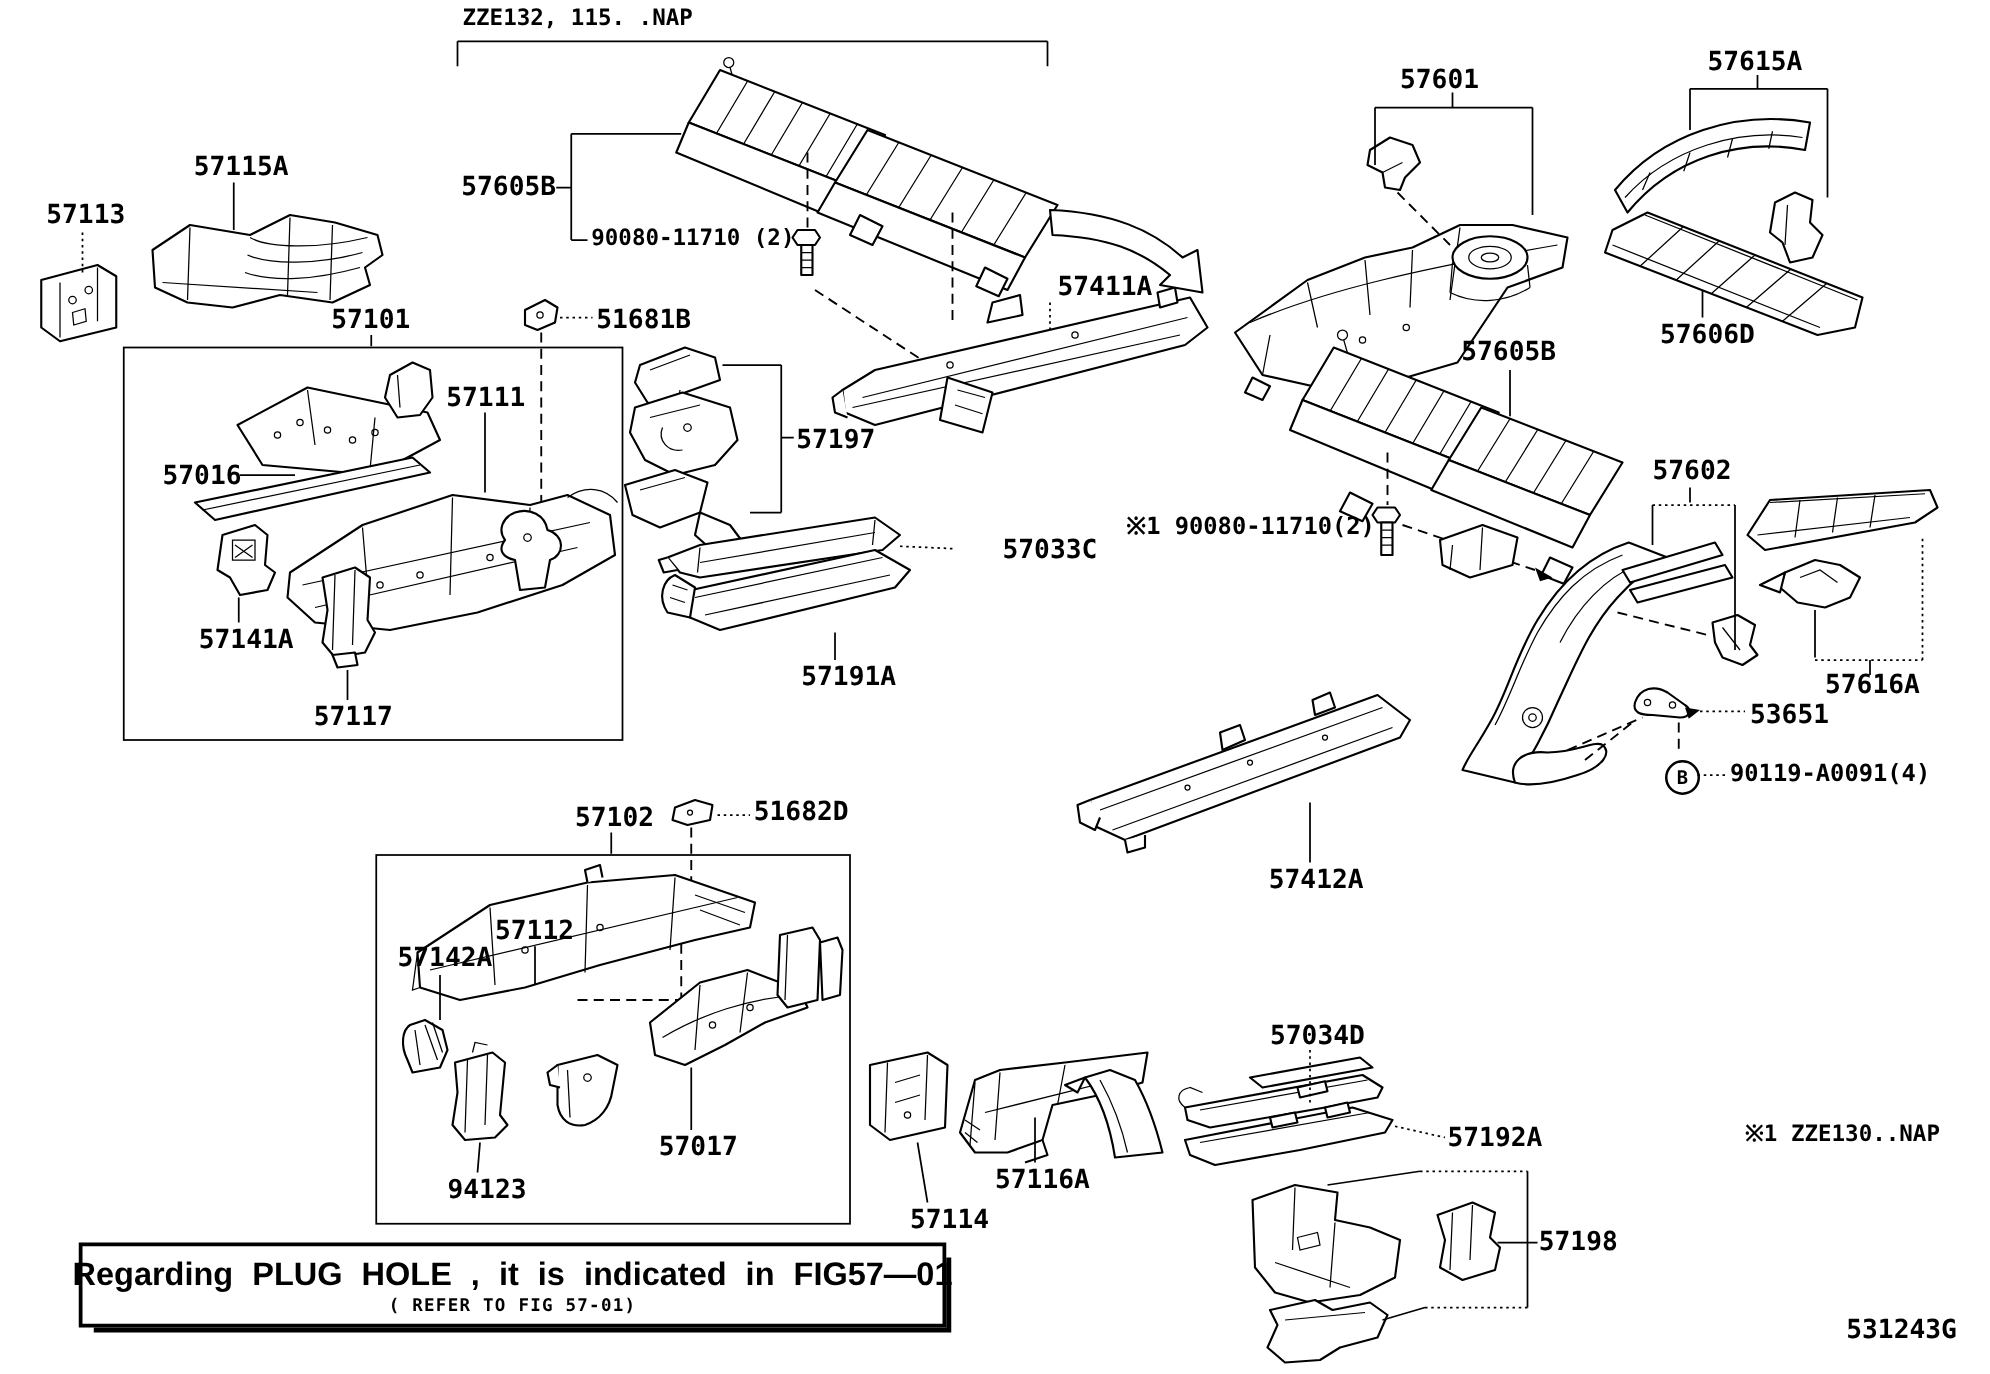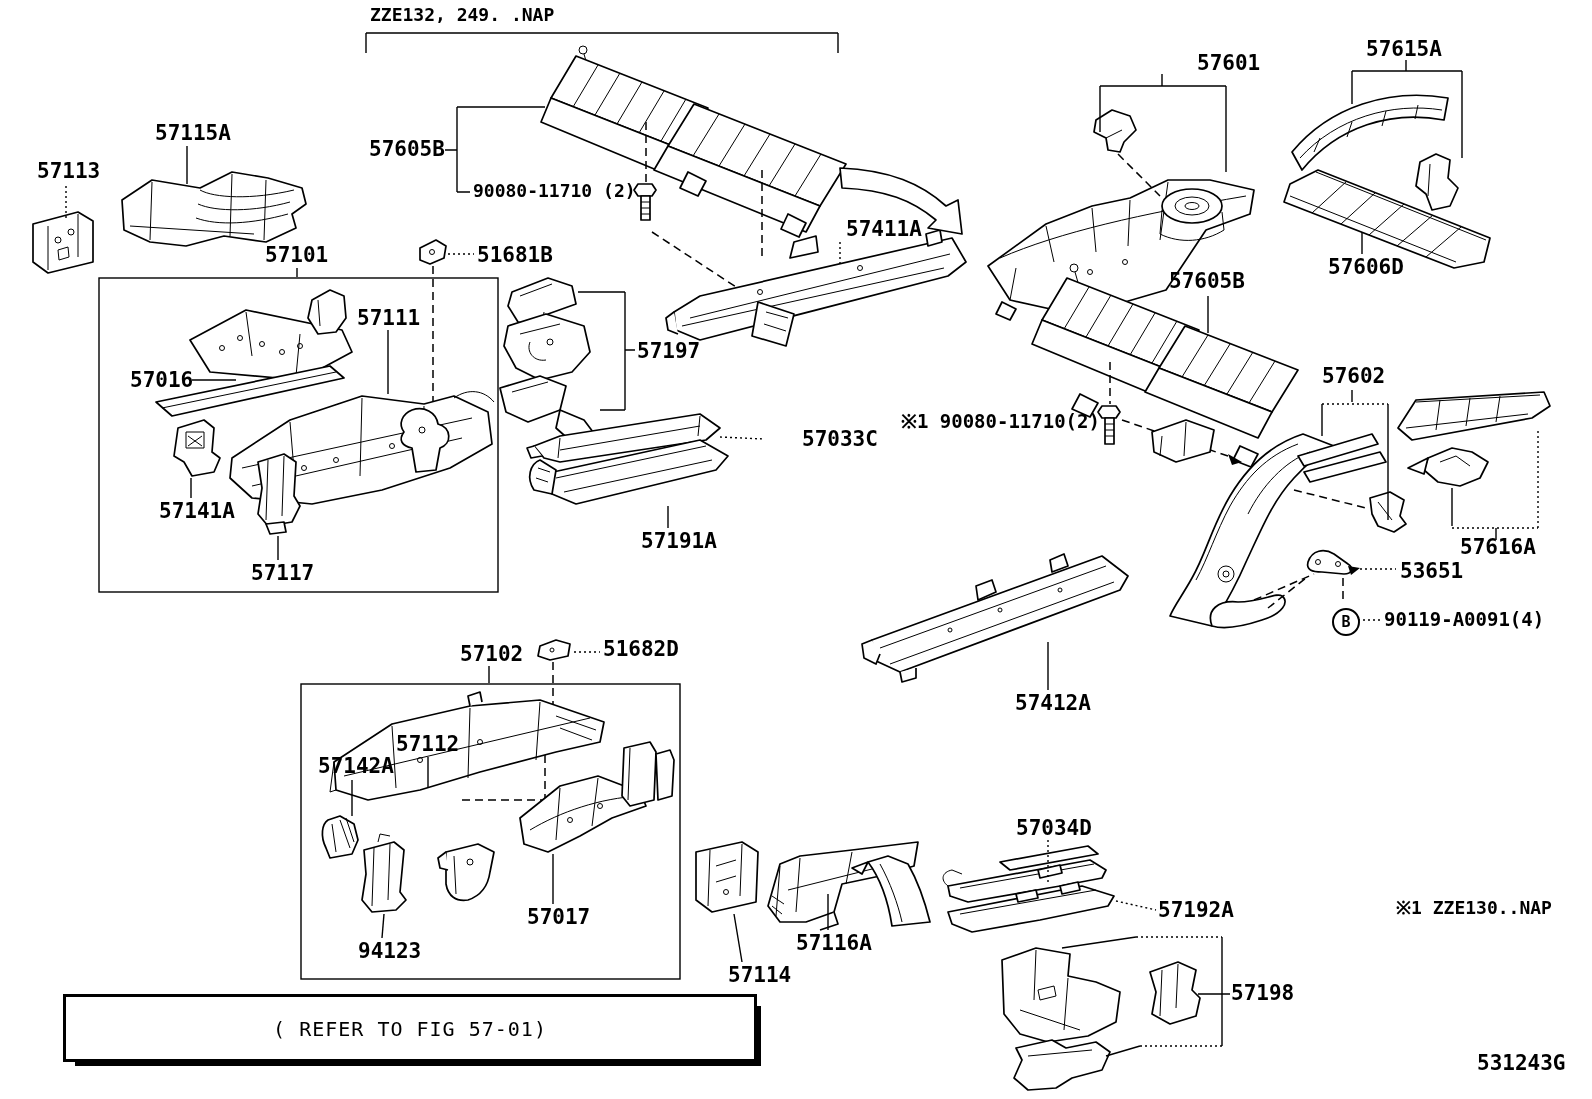--- a/index.html
+++ b/index.html
@@ -12,21 +12,21 @@
   .dot{fill:none;stroke:#000;stroke-width:1.4;stroke-dasharray:2 3;}
   .dash{fill:none;stroke:#000;stroke-width:1.5;stroke-dasharray:8 5;}
   .f{fill:#000;stroke:none;}
   .lbl{position:absolute;font-weight:700;font-size:21px;line-height:1.05;white-space:pre;}
   .s18{font-size:18px;}
   .s19{font-size:19px;}
   .notebox{position:absolute;left:63px;top:994px;width:688px;height:62px;
            border:3px solid #000;box-shadow:8px 8px 0 -4px #000;background:#fff;
            display:flex;flex-direction:column;align-items:center;justify-content:center;}
   .nb1{font-family:"Liberation Sans",sans-serif;font-size:26px;font-weight:600;word-spacing:8px;white-space:pre;}
-  .nb2{font-size:20px;font-weight:400;letter-spacing:1px;margin-top:2px;white-space:pre;}
+  .nb2{font-size:14px;font-weight:700;letter-spacing:1px;margin-top:2px;white-space:pre;}
   .bcirc{position:absolute;left:1332px;top:608px;width:24px;height:24px;border:2.4px solid #000;
          border-radius:50%;display:flex;align-items:center;justify-content:center;
          font-size:15px;font-weight:700;}
 </style>
 </head>
 <body>
 
 <div id="stage">
 
 <svg id="art" width="1592" height="1099" viewBox="0 0 1592 1099">
@@ -385,37 +385,37 @@
     <path class="o" d="M1150,972 L1178,962 L1196,970 L1192,990 L1200,998 L1196,1016 L1170,1024 L1152,1014 L1156,992 Z"></path>
     <path class="t" d="M1162,970 L1160,1016 M1178,964 L1176,1008"></path>
     <path class="o" d="M1016,1048 L1052,1040 L1066,1048 L1096,1042 L1110,1052 L1102,1070 L1072,1078 L1056,1088 L1028,1090 L1014,1078 L1022,1060 Z"></path>
     <path class="t" d="M1028,1056 L1092,1050"></path>
     <path class="bk" d="M1062,948 L1136,937 M1222,937 L1222,1046 M1140,1046 L1106,1056 M1198,994 L1230,994"></path>
     <path class="dot" d="M1136,937 L1222,937 M1222,1046 L1140,1046"></path>
   </g>
 
 </svg>
 
-<div class="lbl s18" style="left:370px;top:6px;">ZZE132, 249. .NAP</div>
+<div class="lbl s18" style="left:370px;top:6px;">ZZE132, 115. .NAP</div>
 
 <div class="lbl" style="left:37px;top:160px;">57113</div>
 <div class="lbl" style="left:155px;top:122px;">57115A</div>
 <div class="lbl" style="left:369px;top:138px;">57605B</div>
 <div class="lbl s18" style="left:473px;top:182px;">90080-11710 (2)</div>
 <div class="lbl" style="left:265px;top:244px;">57101</div>
 <div class="lbl" style="left:477px;top:244px;">51681B</div>
 <div class="lbl" style="left:357px;top:307px;">57111</div>
 <div class="lbl" style="left:130px;top:369px;">57016</div>
 <div class="lbl" style="left:159px;top:500px;">57141A</div>
 <div class="lbl" style="left:251px;top:562px;">57117</div>
 <div class="lbl" style="left:637px;top:340px;">57197</div>
 <div class="lbl" style="left:766px;top:428px;margin-left:36px;">57033C</div>
 <div class="lbl" style="left:641px;top:530px;">57191A</div>
 <div class="lbl" style="left:808px;top:218px;margin-left:38px;">57411A</div>
-<div class="lbl" style="left:1197px;top:52px;">57601</div>
+<div class="lbl" style="left:1120px;top:52px;">57601</div>
 <div class="lbl" style="left:1366px;top:38px;">57615A</div>
 <div class="lbl" style="left:1328px;top:256px;">57606D</div>
 <div class="lbl" style="left:1169px;top:270px;">57605B</div>
 <div class="lbl s19" style="left:901px;top:412px;">※1 90080-11710(2)</div>
 <div class="lbl" style="left:1322px;top:365px;">57602</div>
 <div class="lbl" style="left:1460px;top:536px;">57616A</div>
 <div class="lbl" style="left:1400px;top:560px;">53651</div>
 <div class="lbl s19" style="left:1384px;top:610px;">90119-A0091(4)</div>
 <div class="lbl" style="left:1015px;top:692px;">57412A</div>
 <div class="lbl" style="left:460px;top:643px;">57102</div>
@@ -429,16 +429,17 @@
 <div class="lbl" style="left:1016px;top:817px;">57034D</div>
 <div class="lbl" style="left:1158px;top:899px;">57192A</div>
 <div class="lbl" style="left:1231px;top:982px;">57198</div>
 
 <div class="lbl s18" style="left:1396px;top:899px;">※1 ZZE130..NAP</div>
 <div class="lbl" style="left:1477px;top:1052px;">531243G</div>
 
 <div class="bcirc">B</div>
 
 <div class="notebox">
+  <div class="nb1">Regarding PLUG HOLE , it is indicated in FIG57—01</div>
   <div class="nb2">( REFER TO FIG 57-01)</div>
 </div>
 
 </div>
 
 </body></html>

